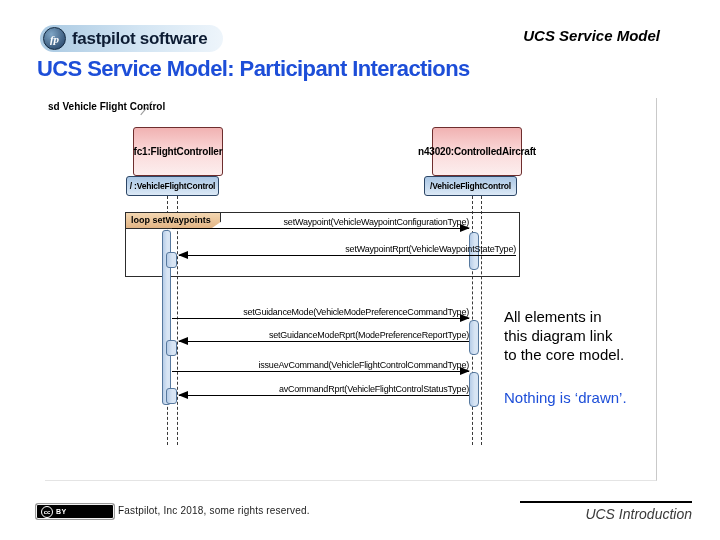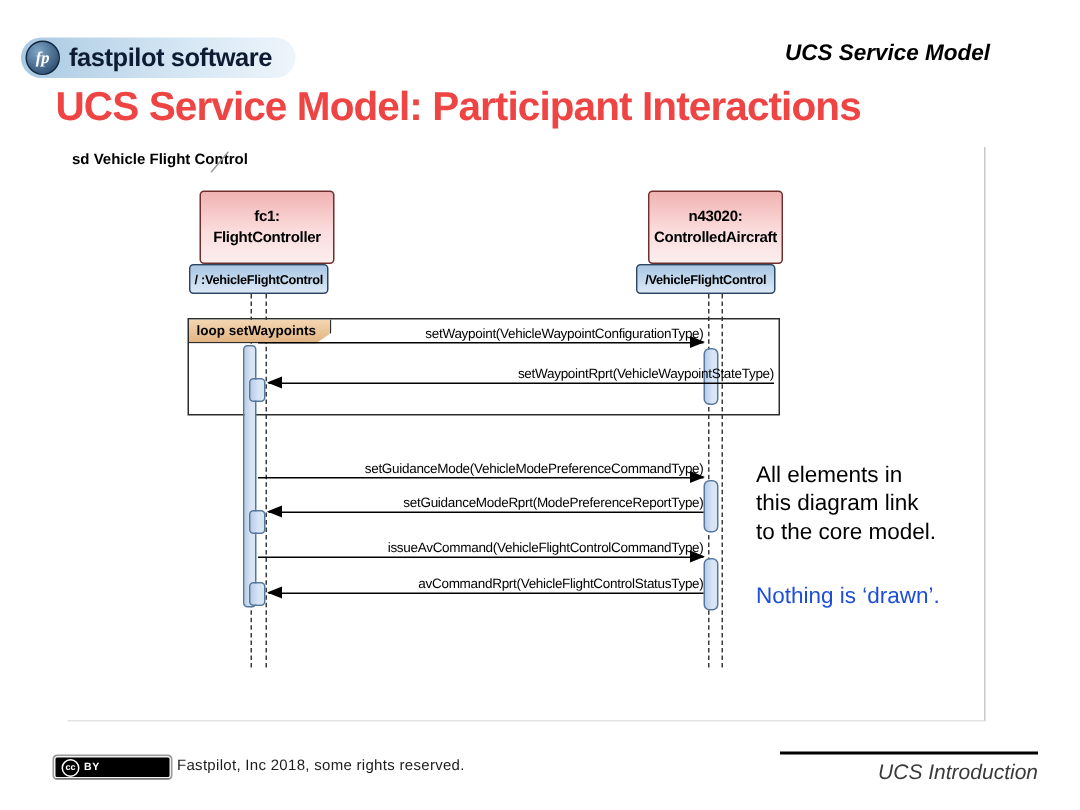--- a/index.html
+++ b/index.html
@@ -3,55 +3,55 @@
 <meta charset="utf-8">
 <style>
   html,body { margin:0; padding:0; background:#fff; }
   .slide {
     position:relative; width:720px; height:540px; background:#fff;
     font-family:"Liberation Sans", sans-serif; overflow:hidden;
   }
 
   
   .logo {
-    position:absolute; left:14px; top:25px; height:27px;
+    position:absolute; left:40px; top:25px; height:27px;
     display:flex; align-items:center; gap:6px; padding:0 16px 0 3px;
     border-radius:14px;
     background:linear-gradient(90deg, var(--logo-pill,#a9c9e2) 0%, #d3e5f3 55%, #eef5fb 100%);
   }
   .logo-circle {
     width:21px; height:21px; border-radius:50%;
     background:radial-gradient(circle at 35% 30%, #7fa6c6, #1c3a5e);
     border:1px solid #12283f; color:#fff; font-style:italic; font-weight:bold;
     font-size:11px; display:flex; align-items:center; justify-content:center;
     font-family:"Liberation Serif", serif;
   }
   .logo-text { font-size:17px; font-weight:bold; color:#0d1c33; letter-spacing:-0.3px; }
   .header-context {
     position:absolute; right:60px; top:27px; font-size:15px;
     font-weight:bold; font-style:italic; color:#000;
   }
   .slide-title {
-    position:absolute; left:37px; top:56px; font-size:27px; font-weight:bold;
-    color:#ef4444; letter-spacing:-0.6px; white-space:nowrap;
+    position:absolute; left:37px; top:56px; font-size:22px; font-weight:bold;
+    color:#1d4ed8; letter-spacing:-0.6px; white-space:nowrap;
   }
 
   
   .diagram {
     position:absolute; left:45px; top:98px; width:611px; height:382px;
     border-right:1px solid #c9c9c9; border-bottom:1px solid #e4e4e4;
   }
   .sd-label { position:absolute; left:3px; top:3px; font-size:10px; font-weight:bold; color:#000; }
   .sd-diagonal { position:absolute; left:101px; top:1px; width:1px; height:18px; background:#9a9a9a; transform:rotate(40deg); }
 
   .participant {
     position:absolute; width:90px; height:49px; box-sizing:border-box;
     border:1px solid #6e2e2e; border-radius:3px;
     background:linear-gradient(180deg, var(--participant-fill,#f1b2b2) 0%, #fbdcdc 55%, #fceeee 100%);
-    display:flex; flex-direction:column; align-items:center; justify-content:center;
+    display:flex; flex-direction:row; align-items:center; justify-content:center;
     font-size:10px; font-weight:bold; color:#000; text-align:center; line-height:1.35;
     letter-spacing:-0.2px;
   }
   .interface {
     position:absolute; width:93px; height:20px; box-sizing:border-box;
     border:1px solid #2c4666; border-radius:3px;
     background:linear-gradient(180deg, var(--interface-fill,#a9c6e4) 0%, #dcE9f6 100%);
     display:flex; align-items:center; justify-content:center;
     font-size:8.5px; font-weight:bold; color:#000; white-space:nowrap; letter-spacing:-0.2px;
   }

